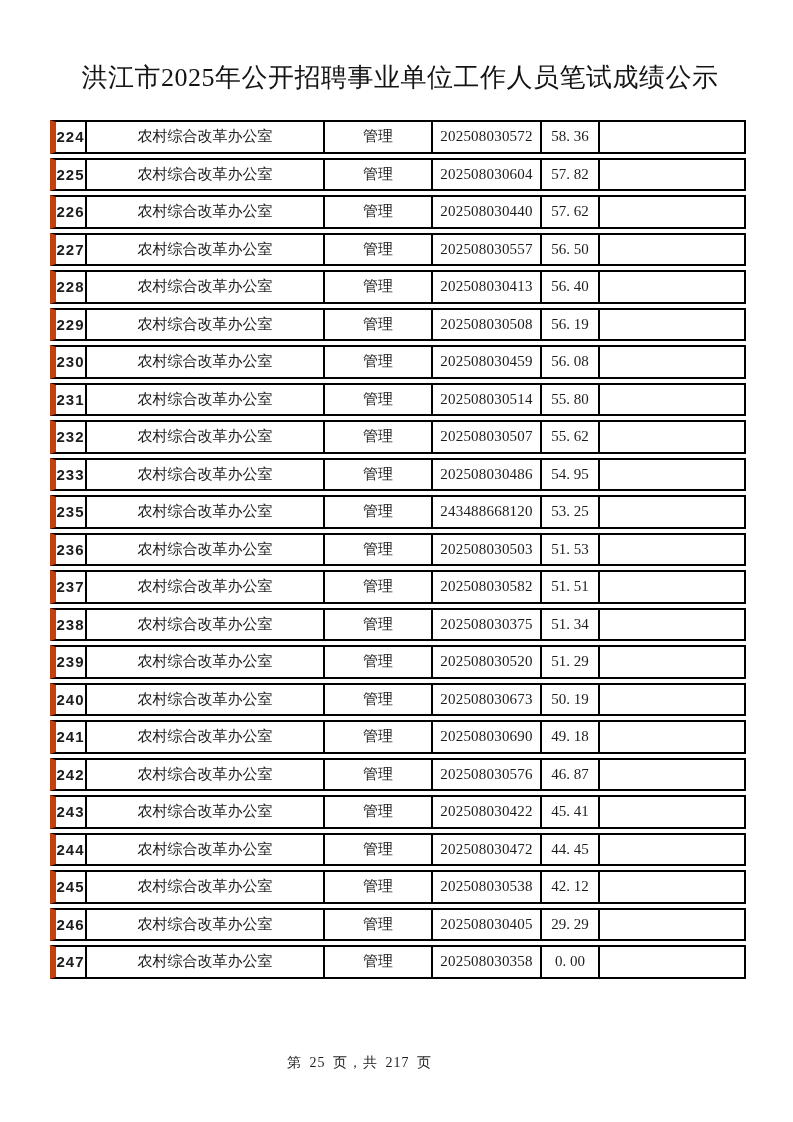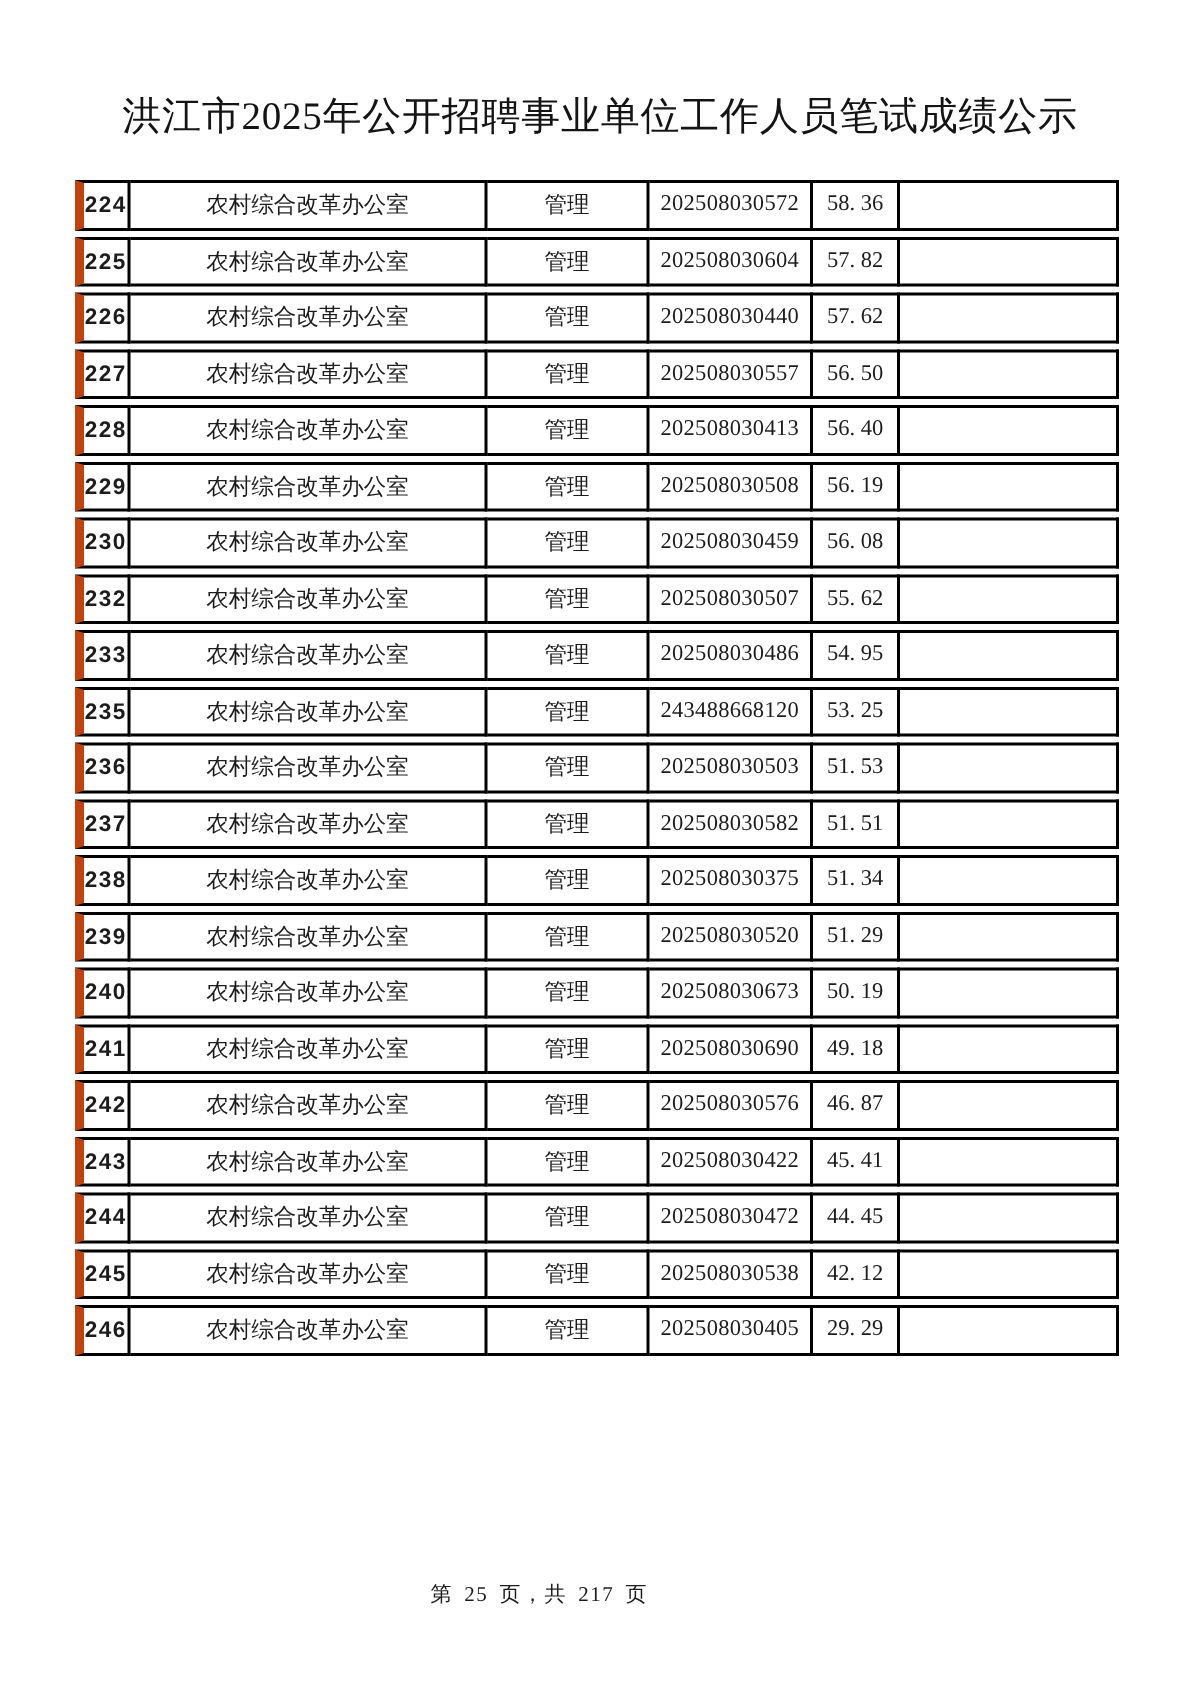--- a/index.html
+++ b/index.html
@@ -148,20 +148,28 @@
       </tr>
       <tr>
         <td class="c-no">230</td>
         <td class="c-org">农村综合改革办公室</td>
         <td class="c-pos">管理</td>
         <td class="c-id">202508030459</td>
         <td class="c-score">56. 08</td>
         <td class="c-note"></td>
       </tr>
       <tr>
+        <td class="c-no">231</td>
+        <td class="c-org">农村综合改革办公室</td>
+        <td class="c-pos">管理</td>
+        <td class="c-id">202508030514</td>
+        <td class="c-score">55. 80</td>
+        <td class="c-note"></td>
+      </tr>
+      <tr>
         <td class="c-no">232</td>
         <td class="c-org">农村综合改革办公室</td>
         <td class="c-pos">管理</td>
         <td class="c-id">202508030507</td>
         <td class="c-score">55. 62</td>
         <td class="c-note"></td>
       </tr>
       <tr>
         <td class="c-no">233</td>
         <td class="c-org">农村综合改革办公室</td>
@@ -259,16 +267,24 @@
         <td class="c-note"></td>
       </tr>
       <tr>
         <td class="c-no">246</td>
         <td class="c-org">农村综合改革办公室</td>
         <td class="c-pos">管理</td>
         <td class="c-id">202508030405</td>
         <td class="c-score">29. 29</td>
         <td class="c-note"></td>
       </tr>
+      <tr>
+        <td class="c-no">247</td>
+        <td class="c-org">农村综合改革办公室</td>
+        <td class="c-pos">管理</td>
+        <td class="c-id">202508030358</td>
+        <td class="c-score">0. 00</td>
+        <td class="c-note"></td>
+      </tr>
     </tbody>
 </table>
 
 <div class="page-footer">第 25 页，共 217 页</div>
 
 </body></html>

